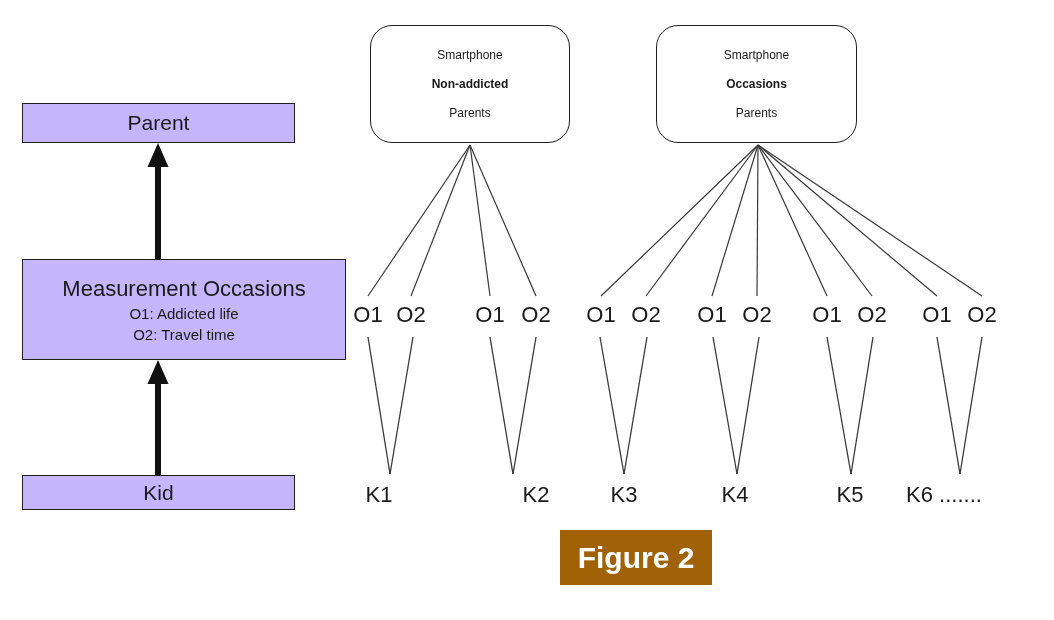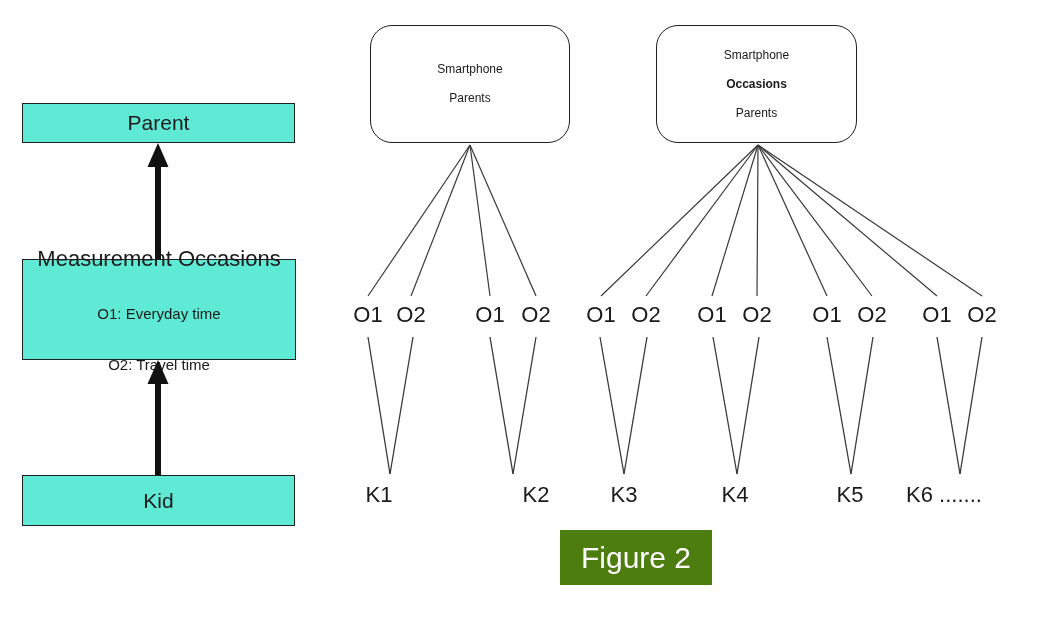--- a/index.html
+++ b/index.html
@@ -17,30 +17,30 @@
     overflow: hidden;
   }
   .lines {
     position: absolute;
     left: 0;
     top: 0;
   }
   .box {
     position: absolute;
     border: 1.6px solid #1f1f1f;
-    background: #5eead4;
+    background: #c4b5fd;
     display: flex;
     align-items: center;
     justify-content: center;
     text-align: center;
     box-sizing: border-box;
   }
   .parent-box  { left: 22px; top: 103px; width: 273px; height: 40px;  font-size: 21px; }
-  .kid-box     { left: 22px; top: 475px; width: 273px; height: 51px;  font-size: 21px; }
-  .measurement-box { left: 22px; top: 259px; width: 274px; height: 101px; flex-direction: column; gap: 30px; }
+  .kid-box     { left: 22px; top: 475px; width: 273px; height: 35px;  font-size: 21px; }
+  .measurement-box { left: 22px; top: 259px; width: 324px; height: 101px; flex-direction: column; }
   .measurement-title { font-size: 22px; line-height: 29px; }
   .measurement-sub   { font-size: 15px; line-height: 21px; }
   .group-box {
     position: absolute;
     top: 25px;
     height: 118px;
     border: 1.6px solid #1f1f1f;
     border-radius: 22px;
     background: #ffffff;
     display: flex;
@@ -71,27 +71,27 @@
     font-size: 22px;
     line-height: 26px;
     white-space: nowrap;
   }
   .caption {
     position: absolute;
     left: 560px;
     top: 530px;
     width: 152px;
     height: 55px;
-    background: #4d7c0f;
+    background: #a16207;
     color: #ffffff;
     display: flex;
     align-items: center;
     justify-content: center;
     font-size: 30px;
-    font-weight: normal;
+    font-weight: bold;
   }
 </style>
 </head>
 <body>
 
 <div class="canvas">
 
   <svg class="lines" width="1054" height="620" viewBox="0 0 1054 620">
 
     <g>
@@ -136,30 +136,31 @@
       <line x1="982" y1="337" x2="960" y2="474"></line>
     </g>
   </svg>
 
   <div class="box parent-box">
     <span>Parent</span>
   </div>
 
   <div class="box measurement-box">
     <div class="measurement-title">Measurement Occasions</div>
-    <div class="measurement-sub">O1: Everyday time</div>
+    <div class="measurement-sub">O1: Addicted life</div>
     <div class="measurement-sub">O2: Travel time</div>
   </div>
 
   <div class="box kid-box">
     <span>Kid</span>
   </div>
 
   <div class="group-box group-nonaddicted">
     <div>Smartphone</div>
+    <div class="bold">Non-addicted</div>
     <div>Parents</div>
   </div>
 
   <div class="group-box group-addicted">
     <div>Smartphone</div>
     <div class="bold">Occasions</div>
     <div>Parents</div>
   </div>
 
   <span class="olabel" style="left:368px">O1</span>

